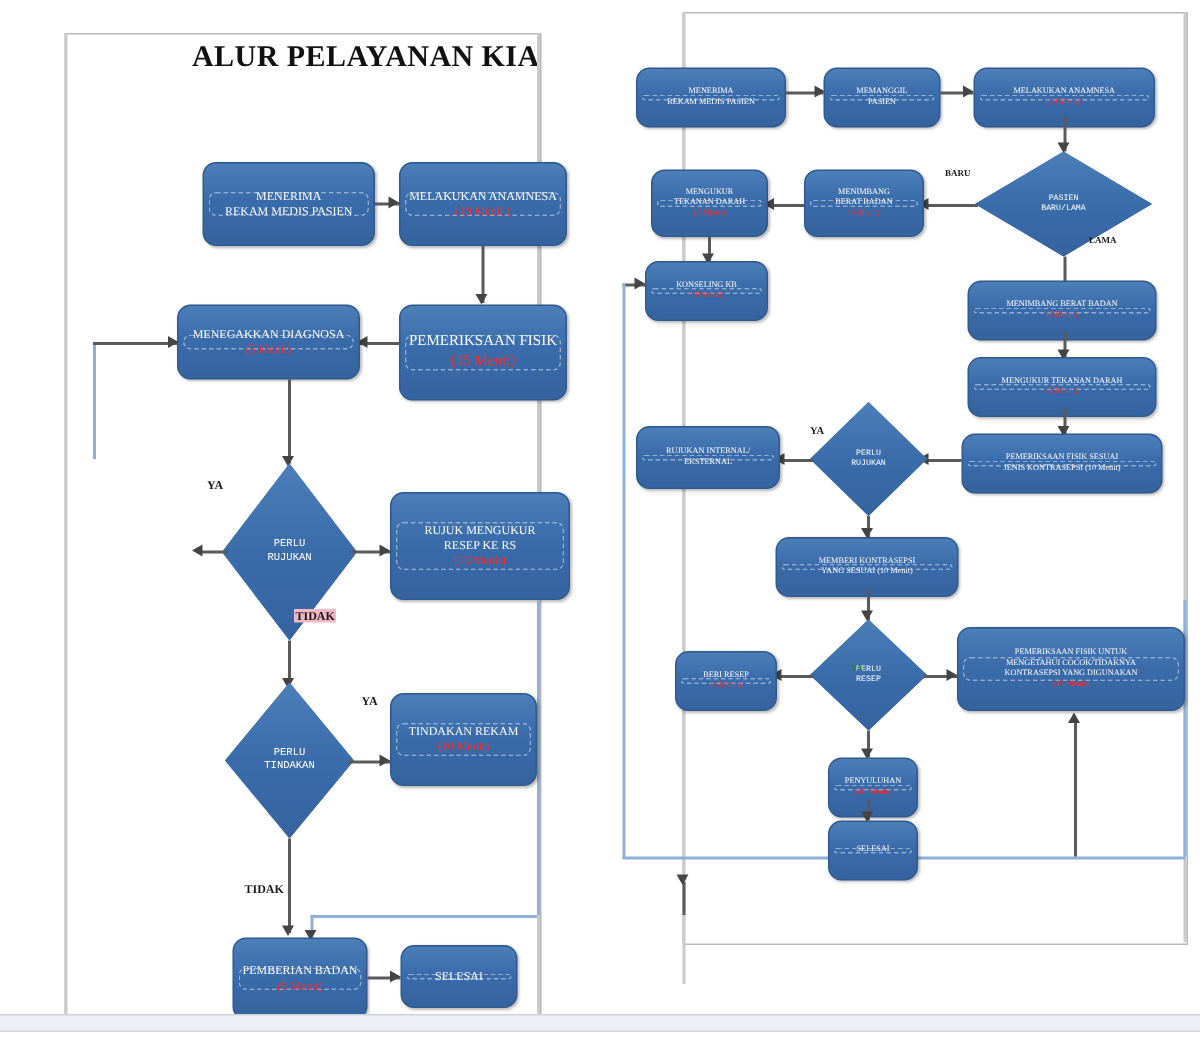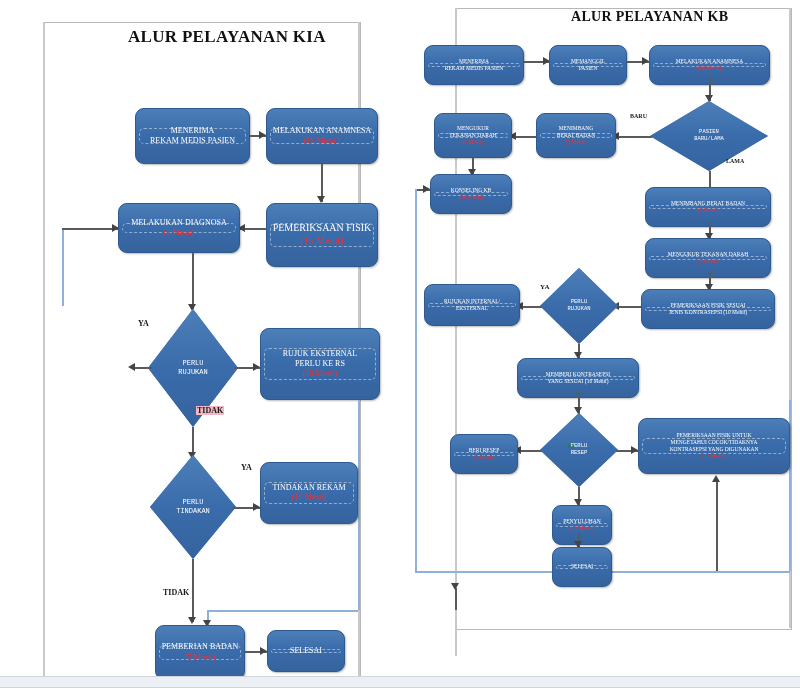--- a/index.html
+++ b/index.html
@@ -85,21 +85,21 @@
   }
   .elabel.hl{background:#f2b9c4;padding:0 1px;}
 </style>
 </head>
 <body>
 
 <div id="canvas">
 
   <div class="frame" style="left:43px;top:22px;width:316px;height:654px;"></div>
 
-  <div class="chart-title" style="left:128px;top:27px;font-size:17px;">ALUR PELAYANAN KIA</div>
+  <div class="chart-title" style="left:128px;top:27px;font-size:20px;">ALUR PELAYANAN KIA</div>
 
   <div class="ln-v lg" style="left:43px;top:22px;height:654px;"></div>
   <div class="ln-v lg" style="left:358px;top:22px;height:654px;"></div>
 
   <div class="node" style="left:135px;top:108px;width:115px;height:56px;font-size:8px;">
     <div class="inner">
       <span class="ln">MENERIMA</span>
       <span class="ln">REKAM MEDIS PASIEN</span>
     </div>
   </div>
@@ -122,21 +122,21 @@
       <span class="ln">PEMERIKSAAN FISIK</span>
       <span class="ln time">(15 Menit)</span>
     </div>
   </div>
 
   <div class="ln-h" style="left:240px;top:228px;width:26px;"></div>
   <div class="arrow ar-l" style="left:238px;top:224px;"></div>
 
   <div class="node" style="left:118px;top:203px;width:122px;height:50px;font-size:8px;">
     <div class="inner">
-      <span class="ln">MELAKUKAN DIAGNOSA</span>
+      <span class="ln">MENEGAKKAN DIAGNOSA</span>
       <span class="ln time">(5 Menit)</span>
     </div>
   </div>
 
   <div class="ln-v lw" style="left:62px;top:228px;height:78px;"></div>
   <div class="ln-h" style="left:62px;top:228px;width:56px;"></div>
   <div class="arrow ar-r" style="left:112px;top:224px;"></div>
 
   <div class="ln-v" style="left:192px;top:253px;height:56px;"></div>
   <div class="arrow ar-d" style="left:188px;top:304px;"></div>
@@ -152,22 +152,22 @@
 
   <div class="ln-h" style="left:132px;top:367px;width:20px;"></div>
   <div class="arrow ar-l" style="left:128px;top:363px;"></div>
   <div class="elabel" style="left:138px;top:319px;font-size:8px;">YA</div>
 
   <div class="ln-h" style="left:234px;top:367px;width:26px;"></div>
   <div class="arrow ar-r" style="left:253px;top:363px;"></div>
 
   <div class="node" style="left:260px;top:328px;width:120px;height:72px;font-size:8px;">
     <div class="inner">
-      <span class="ln">RUJUK EKSTERNAL</span>
-      <span class="ln">PERLU KE RS</span>
+      <span class="ln">RUJUK MENGUKUR</span>
+      <span class="ln">RESEP KE RS</span>
       <span class="ln time">(10 Menit)</span>
     </div>
   </div>
 
   <div class="ln-v lw" style="left:358px;top:400px;height:210px;"></div>
   <div class="ln-h lw" style="left:207px;top:610px;width:151px;"></div>
   <div class="ln-v lw" style="left:207px;top:610px;height:16px;"></div>
   <div class="arrow ar-d" style="left:203px;top:620px;"></div>
 
   <div class="ln-v" style="left:192px;top:427px;height:32px;"></div>
@@ -208,21 +208,20 @@
   <div class="arrow ar-r" style="left:260px;top:647px;"></div>
 
   <div class="node" style="left:267px;top:630px;width:78px;height:42px;font-size:8px;">
     <div class="inner">
       <span class="ln">SELESAI</span>
     </div>
   </div>
 
   <div class="frame" style="left:455px;top:8px;width:335px;height:620px;"></div>
 
-  <div class="chart-title" style="left:571px;top:9px;font-size:14px;">ALUR PELAYANAN KB</div>
 
   <div class="ln-v lg" style="left:455px;top:8px;height:648px;"></div>
   <div class="ln-v lg" style="left:789px;top:8px;height:620px;"></div>
 
   <div class="node" style="left:424px;top:45px;width:100px;height:33px;font-size:5.5px;">
     <div class="inner">
       <span class="ln">MENERIMA</span>
       <span class="ln">REKAM MEDIS PASIEN</span>
     </div>
   </div>

